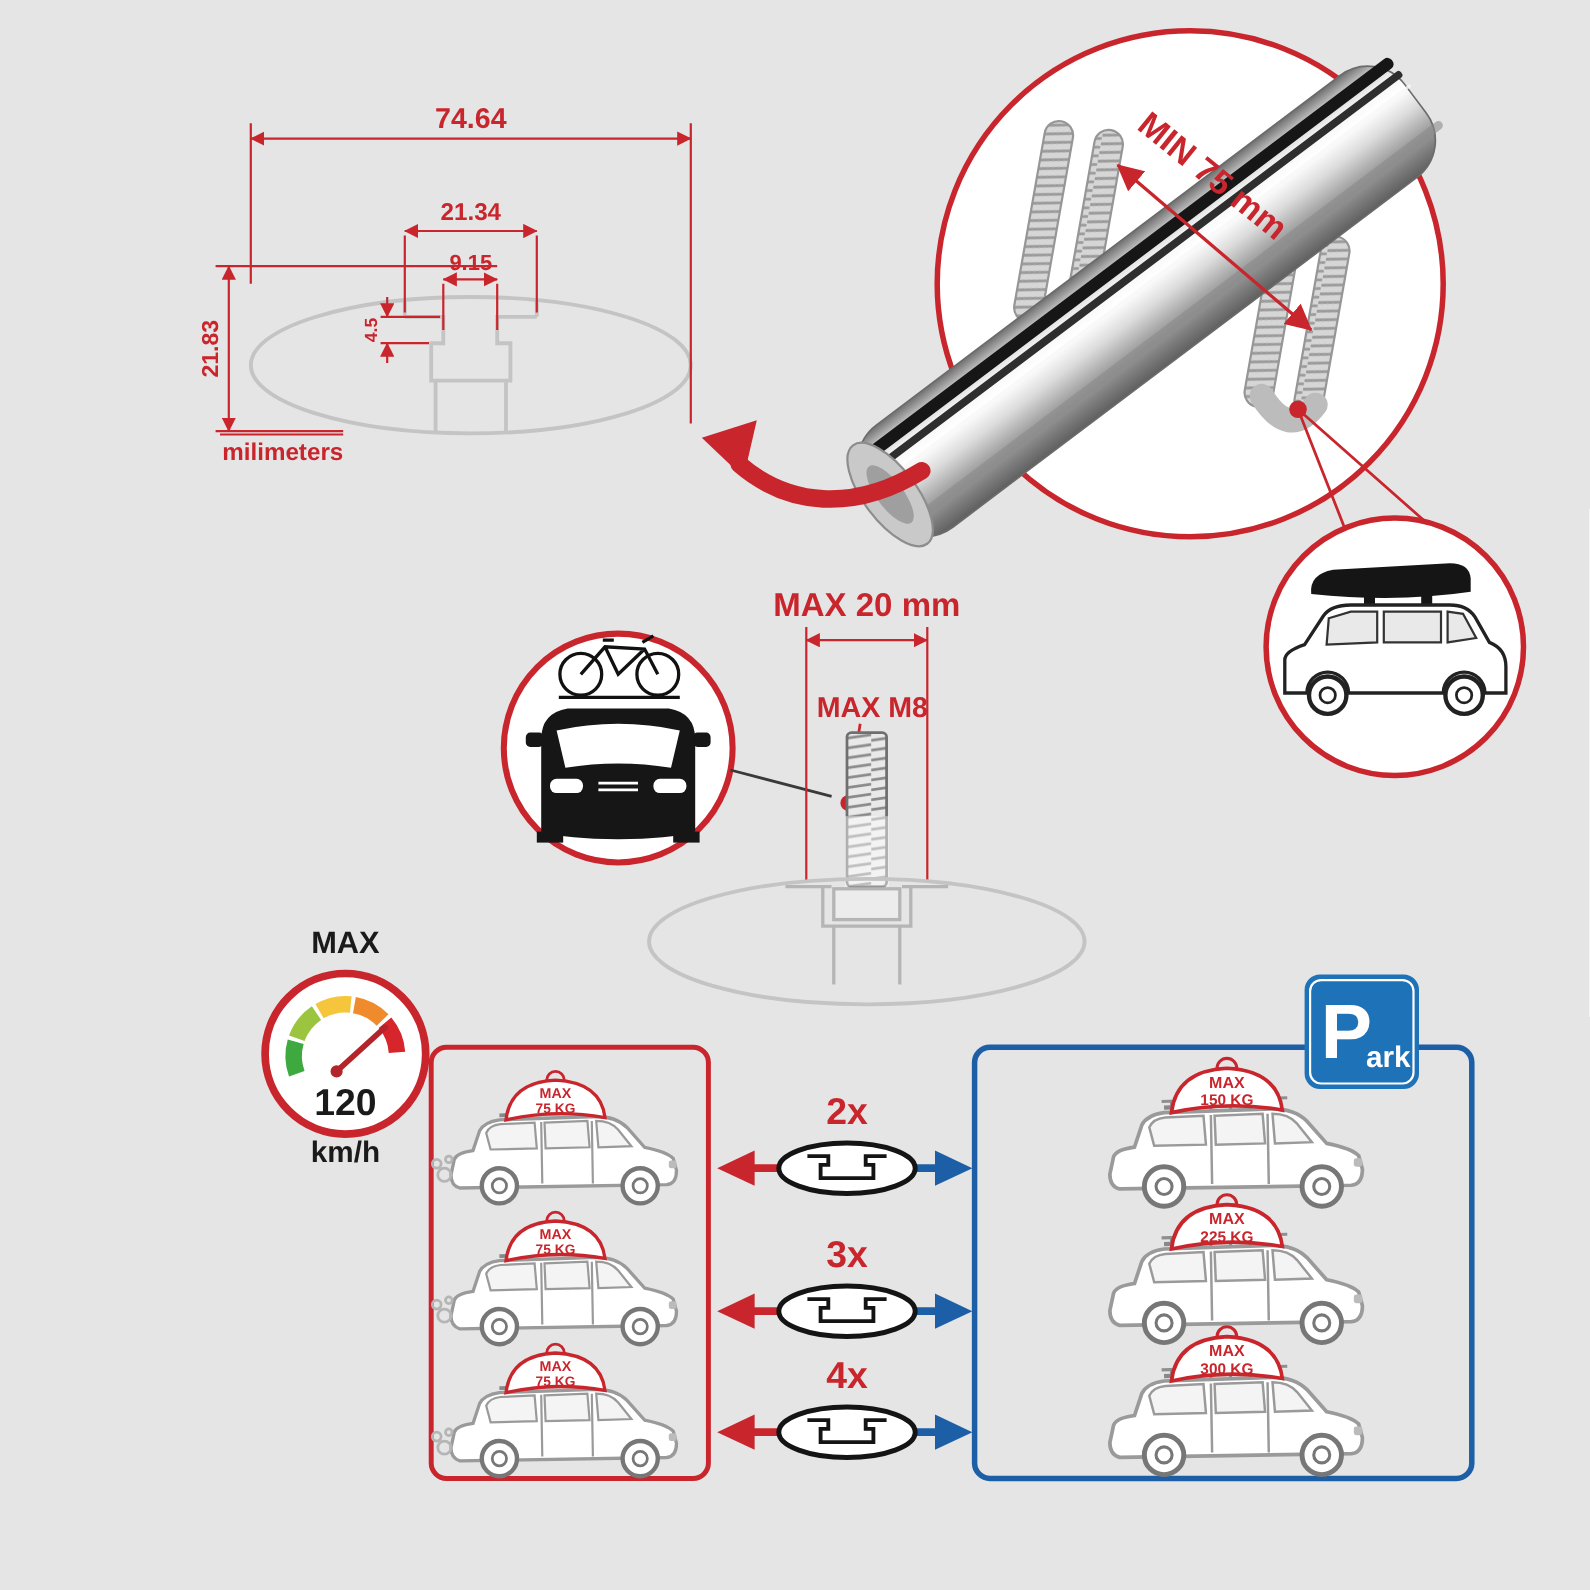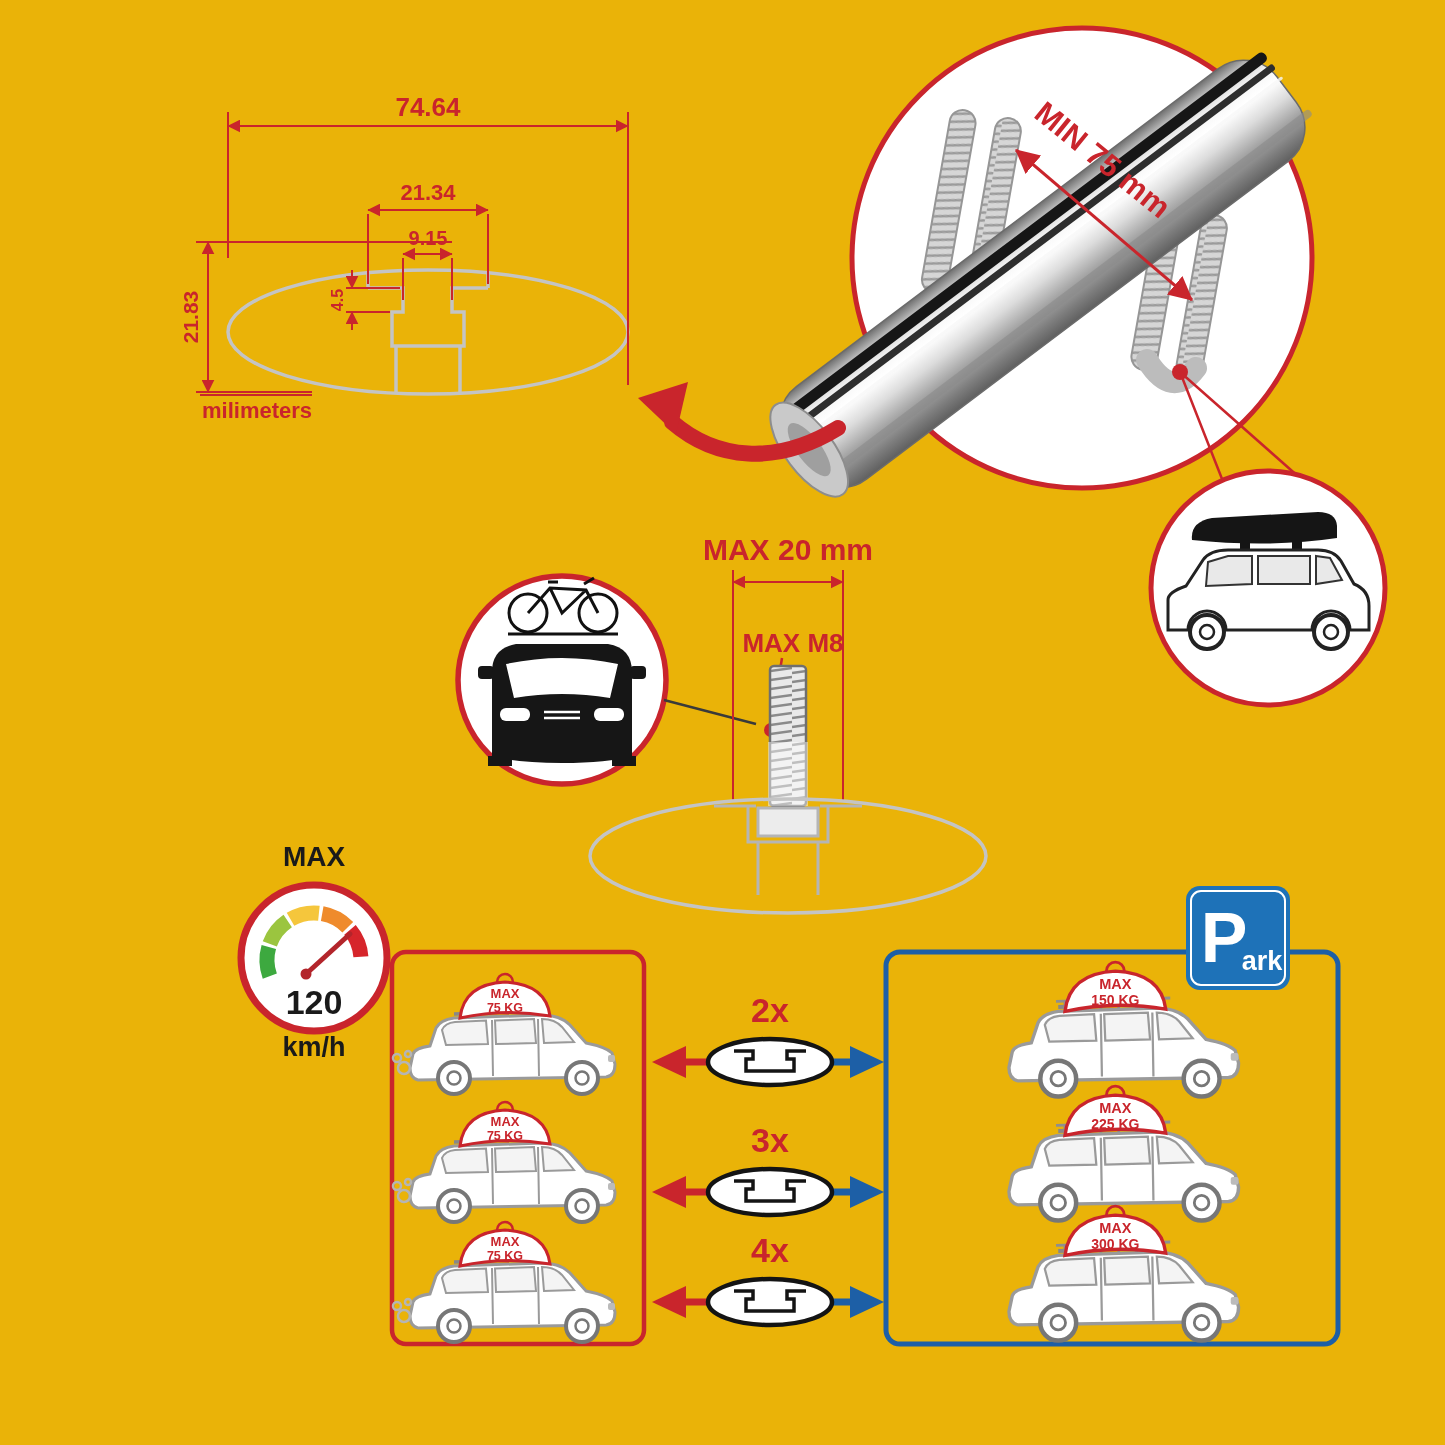--- a/index.html
+++ b/index.html
@@ -1,16 +1,16 @@
 <!DOCTYPE html>
 <html><head>
 <meta charset="utf-8">
 <style>
   html,body{margin:0;padding:0;background:#ffffff;}
-  .stage{position:relative;width:1445px;height:1445px;background:#eab308;overflow:hidden;
+  .stage{position:relative;width:1445px;height:1445px;background:#e5e5e5;overflow:hidden;
          font-family:"Liberation Sans",sans-serif;}
   svg{position:absolute;left:0;top:0;}
   text{font-family:"Liberation Sans",sans-serif;}
   .red-t{fill:#c9252c;font-weight:700;}
   .blk-t{fill:#1a1a1a;font-weight:700;}
   .white-t{fill:#ffffff;font-weight:700;}
 </style>
 </head>
 <body>
 

